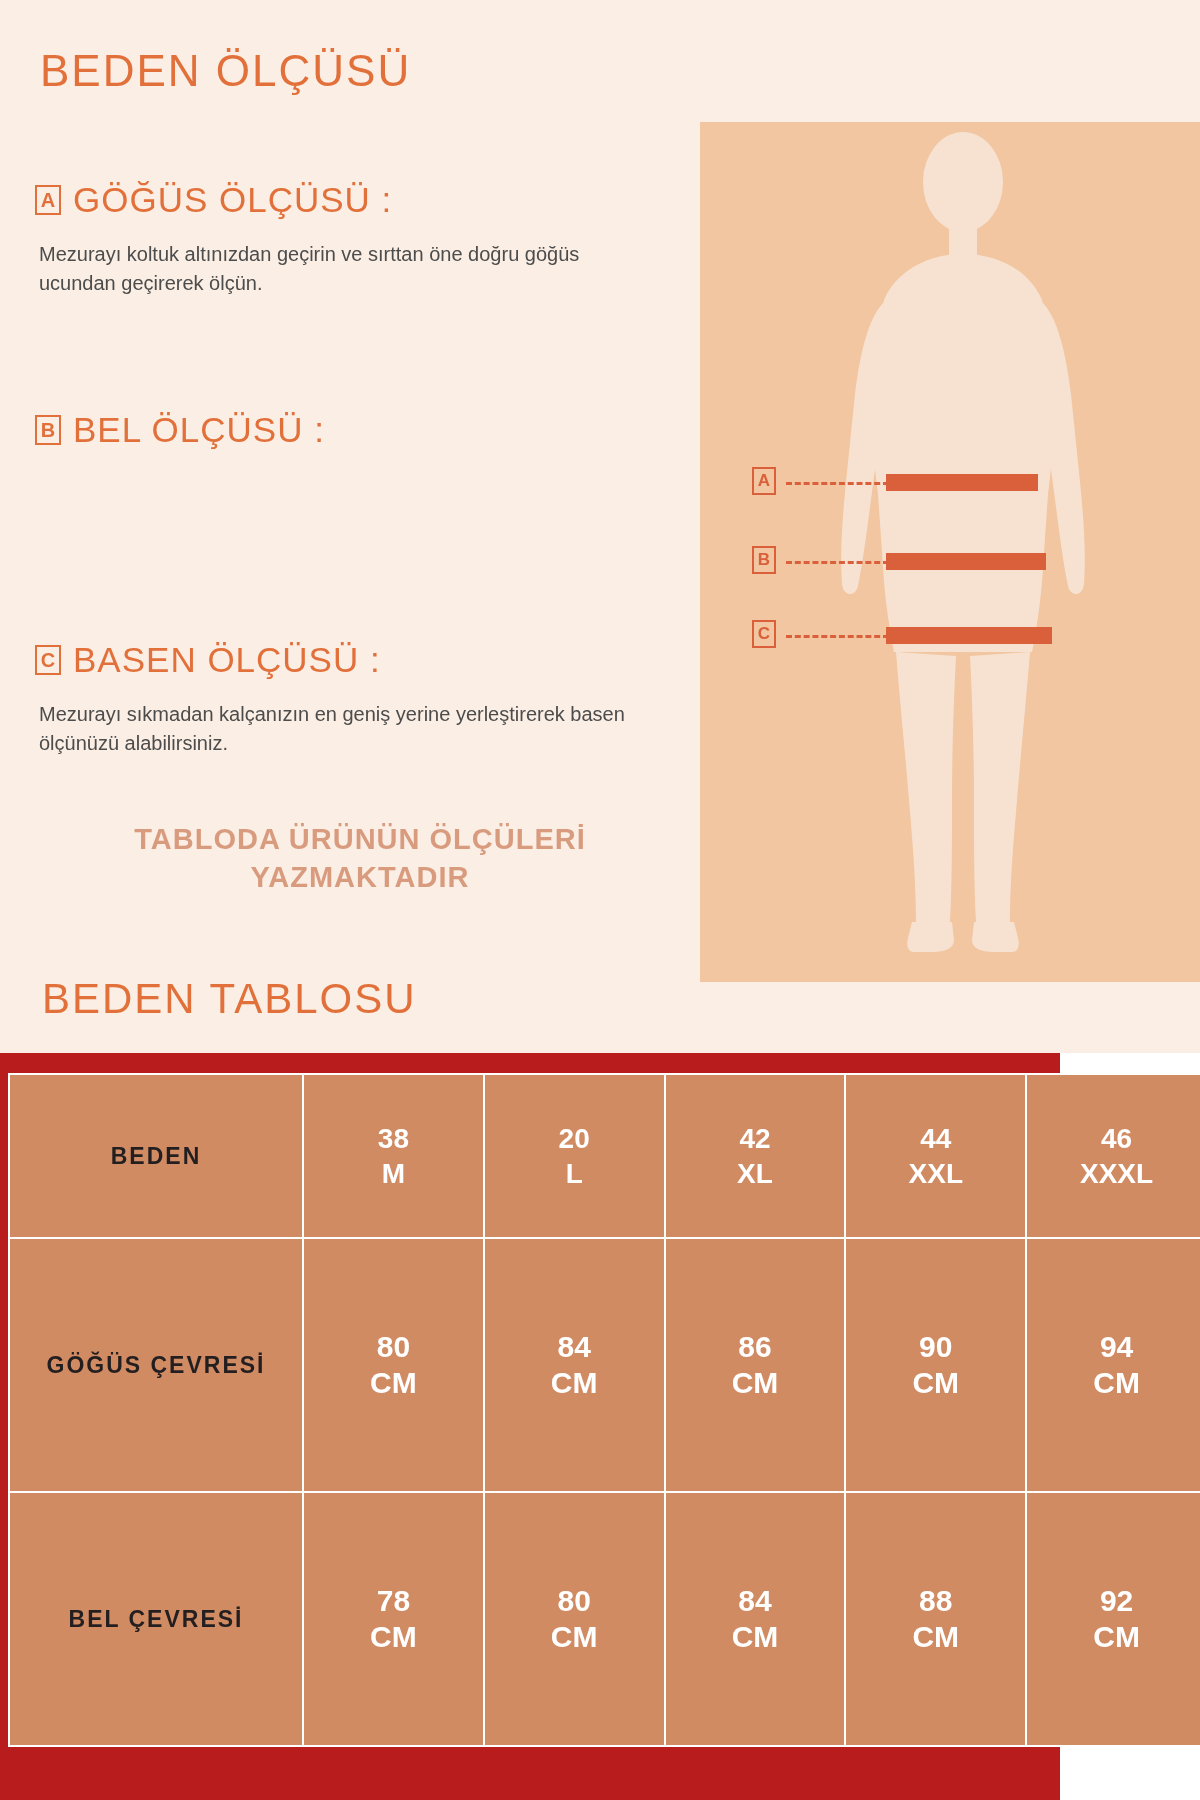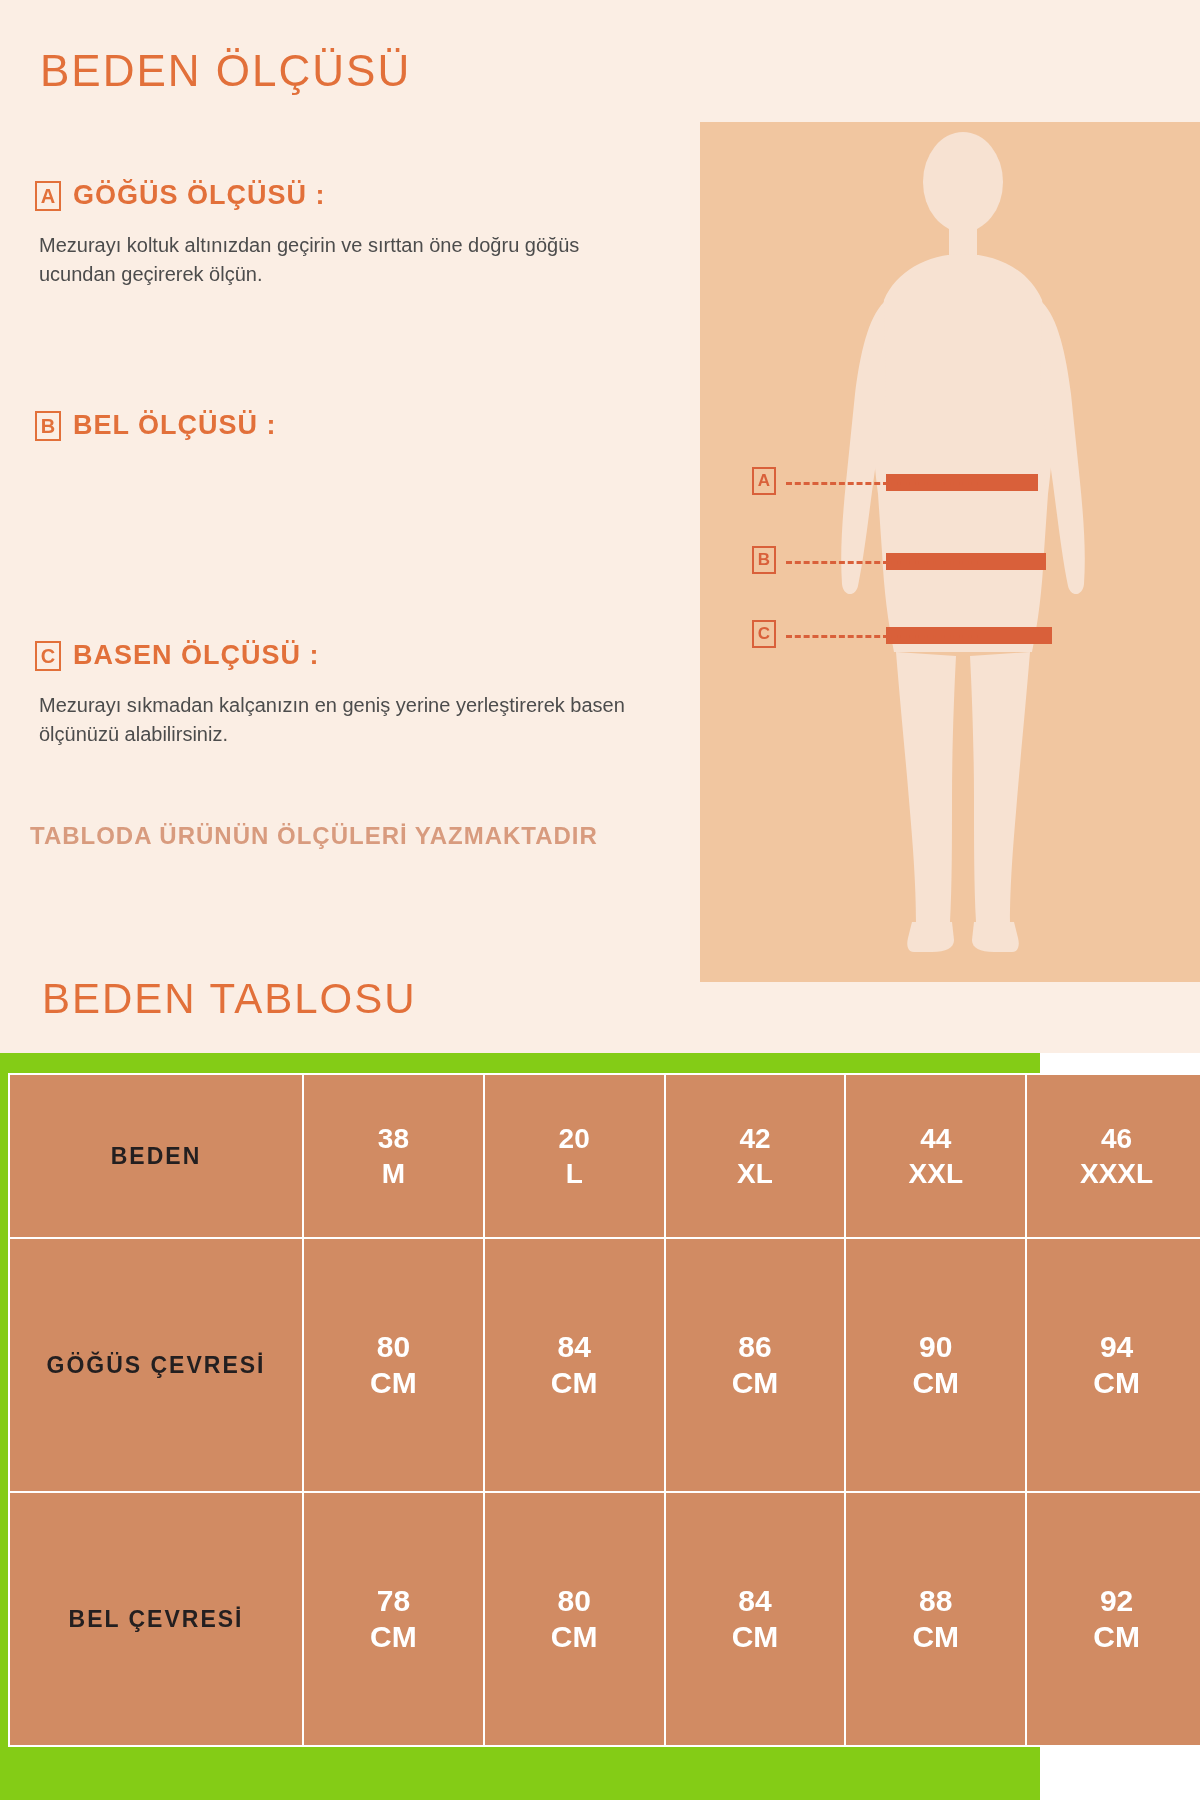--- a/index.html
+++ b/index.html
@@ -11,21 +11,22 @@
     height: 1800px;
     background: #ffffff;
     font-family: "Liberation Sans", sans-serif;
     overflow: hidden;
   }
 
   .page {
     position: relative;
     width: 1040px;
     height: 1800px;
-    background: #84cc16;
+    background: #b91c1c;
+    padding-left: 20px;
   }
 
   
   .top-panel {
     position: absolute;
     left: 0;
     top: 0;
     width: 1200px;
     height: 1053px;
     background: #fbeee4;
@@ -65,41 +66,42 @@
     font-size: 20px;
     font-weight: 700;
     display: flex;
     align-items: center;
     justify-content: center;
     line-height: 1;
     box-sizing: border-box;
   }
 
   .sec-title {
-    font-size: 27px;
+    font-size: 35px;
     letter-spacing: 1px;
     color: #e2703a;
-    font-weight: 700;
+    font-weight: 400;
   }
 
   .sec-body {
     margin-top: 20px;
     margin-left: 4px;
     font-size: 20px;
     line-height: 1.45;
     color: #4c4c4c;
     max-width: 610px;
   }
 
   .note {
     position: absolute;
     left: 30px;
     top: 820px;
     width: 660px;
-    font-size: 24px;
+    text-align: center;
+    font-size: 29px;
     letter-spacing: 1px;
     line-height: 1.32;
     color: #d89b7e;
     font-weight: 700;
   }
 
   .table-title {
     position: absolute;
     left: 42px;
     top: 975px;

